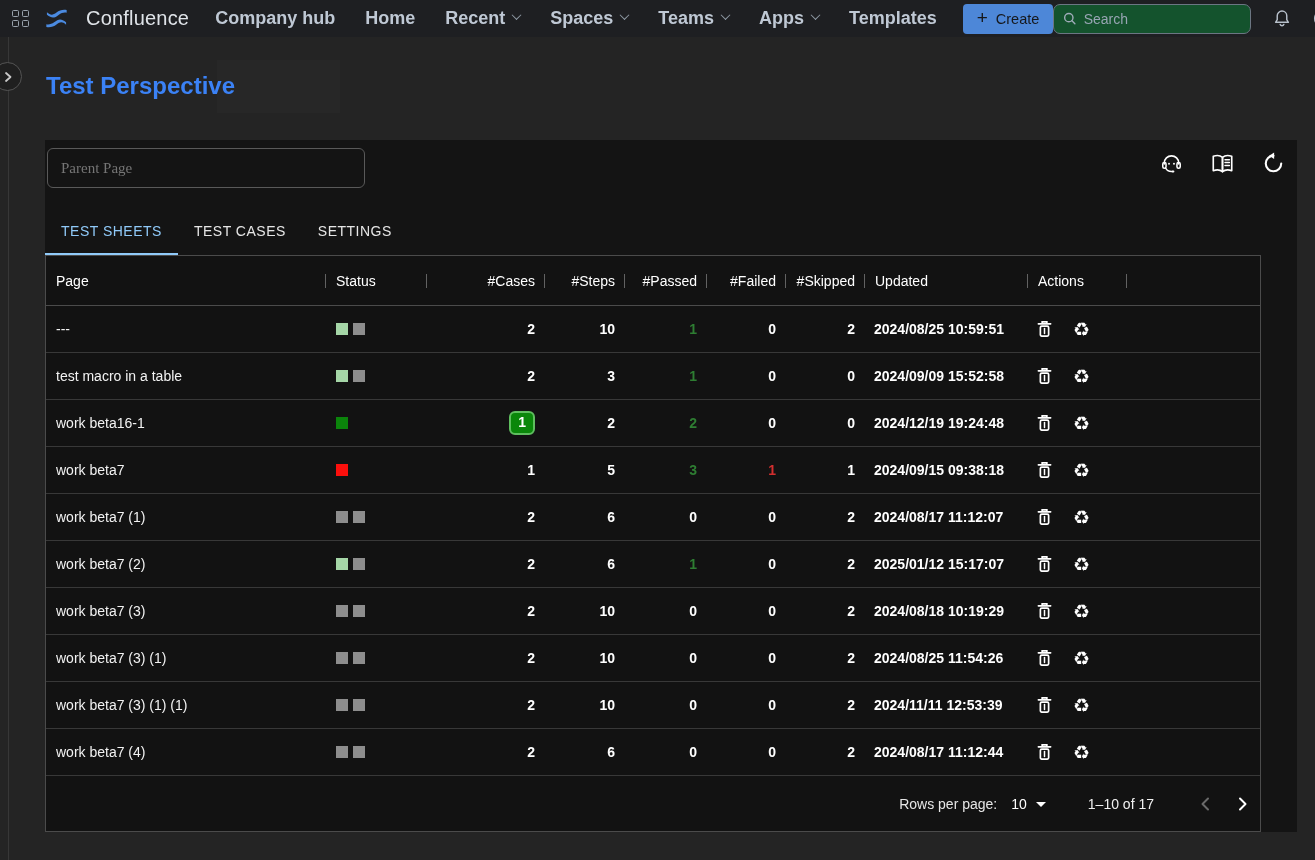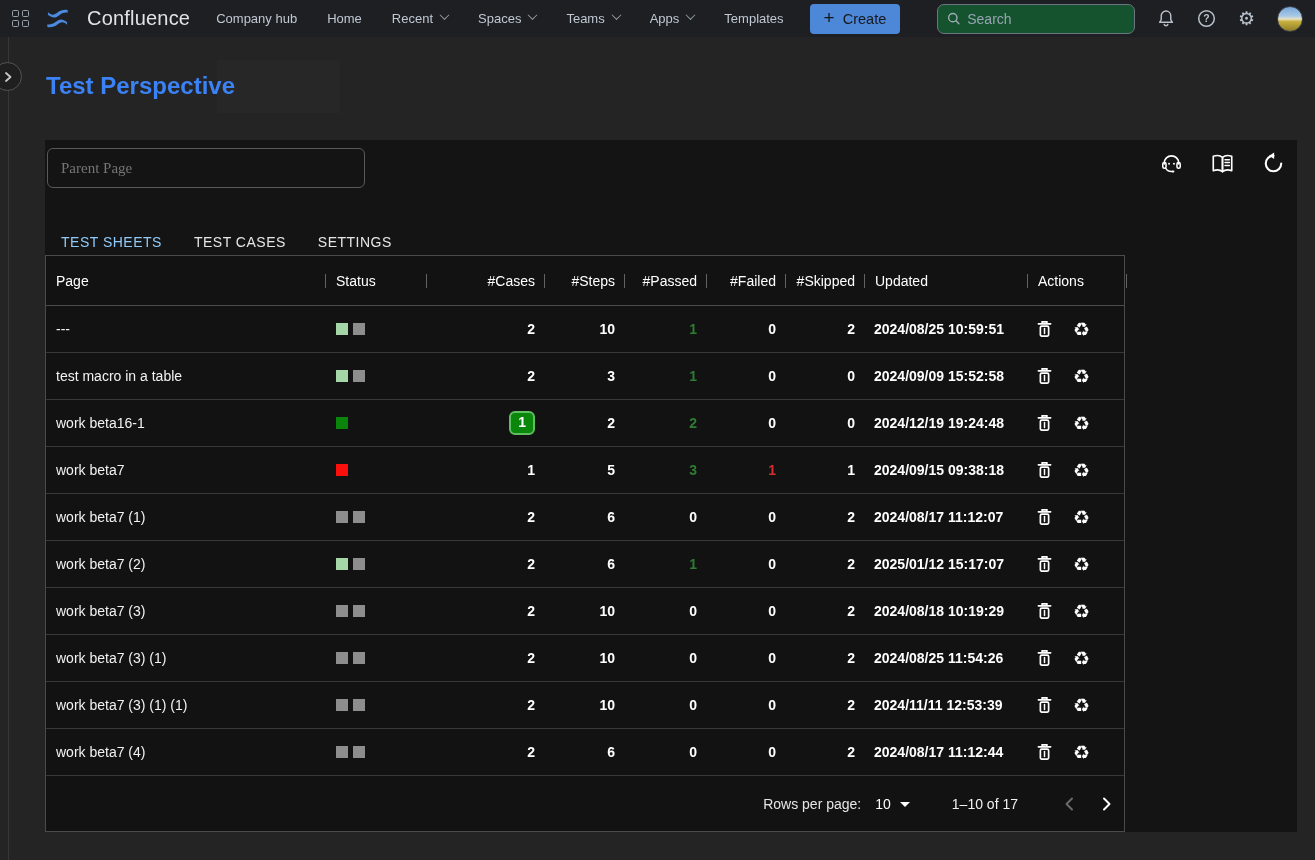--- a/index.html
+++ b/index.html
@@ -14,21 +14,21 @@
 
   
   .topnav{
     height:37px; background:#1e1f22; display:flex; align-items:center;
     padding:0 12px; position:relative; z-index:5;
   }
   .appgrid{ width:18px;height:18px; display:grid; grid-template-columns:7px 7px; grid-template-rows:7px 7px; gap:3px; margin-right:16px; cursor:pointer;}
   .appgrid i{ border:1.6px solid #9aa3ad; border-radius:1.5px; display:block;}
   .logo{ display:flex; align-items:center; gap:18px; margin-right:26px; cursor:pointer;}
   .logo-title{ font-size:20px; color:#dfe3e8; font-weight:400; letter-spacing:.2px;}
-  .nav-items{ display:flex; align-items:center; gap:30px; color:#bfc8d4; font-size:13px;}
+  .nav-items{ display:flex; align-items:center; gap:30px; color:#bfc8d4; font-size:18px;font-weight:bold;}
   .nav-item{ display:flex; align-items:center; cursor:pointer; white-space:nowrap;}
   .caret{ width:7px;height:7px; border-right:1.6px solid #8e99a4; border-bottom:1.6px solid #8e99a4; transform:rotate(45deg) translate(-1px,-1px); margin-left:8px; margin-top:-4px;}
   .create-btn{ margin-left:26px; background:#4d87d8; color:#16181c; border:none; border-radius:4px; height:30px; padding:0 14px; font-size:14.5px; font-weight:500; display:flex; align-items:center; gap:8px; cursor:pointer; font-family:inherit;}
   .create-plus{ font-size:19px; font-weight:400; line-height:1; margin-top:-2px;}
   .nav-right{ margin-left:auto; display:flex; align-items:center; gap:22px;}
   .searchbox{ width:198px; height:30px; border:1px solid #6c7683; border-radius:7px; display:flex; align-items:center; padding:0 9px; gap:7px; background:#14532d;}
   .searchbox input{ background:transparent; border:none; outline:none; color:#cfd6de; font-size:14px; width:100%; font-family:inherit;}
   .searchbox input::placeholder{ color:#98a5b3;}
   .navicon{ color:#b8c1cc; display:flex; align-items:center; cursor:pointer;}
   .gear-glyph{ font-size:19px; line-height:1;}
@@ -46,28 +46,28 @@
   .title-hover-block{ position:absolute; left:217px; top:60px; width:123px; height:53px; background:#2a2a2a; opacity:.55; z-index:1;}
 
   
   .panel{ position:absolute; left:45px; top:140px; width:1252px; height:692px; background:#141414;}
   .parent-input{ position:absolute; left:2px; top:8px; width:318px; height:40px; background:transparent;
     border:1px solid #595959; border-radius:6px; color:#b9b9b9; font-size:15px; padding:4px 13px; font-family:Liberation Serif, serif; outline:none;}
   .panel-icons{ position:absolute; right:12px; top:12px; display:flex; align-items:center; gap:27px;}
   .piconbtn{ color:#fff; display:flex; align-items:center; justify-content:center; cursor:pointer;}
 
   
-  .tabs{ position:absolute; left:0; top:78px; display:flex; height:48px;}
+  .tabs{ position:absolute; left:0; top:67px; display:flex; height:48px;}
   .tab{ padding:0 16px; display:flex; align-items:center; font-size:14px; font-weight:500; letter-spacing:.5px;
     color:#e6e6e6; cursor:pointer; position:relative; text-transform:uppercase;}
   .tab.active{ color:#90caf9;}
   .tab.active::after{ content:''; position:absolute; left:0; right:0; bottom:0; height:2px; background:#90caf9;}
 
   
-  .dgrid{ position:absolute; left:0; top:115px; width:1080px; height:577px; border:1px solid #4b4b4b; background:#121212; font-size:14px;}
+  .dgrid{ position:absolute; left:0; top:115px; width:1216px; height:577px; border:1px solid #4b4b4b; background:#121212; font-size:14px;}
   .dg-header, .dg-row{ display:grid; grid-template-columns:280px 101px 118px 80px 82px 79px 79px 163px 99px 1fr; align-items:center;}
   .dg-header{ height:50px; border-bottom:1px solid #4b4b4b; font-weight:500; color:#fff;}
   .dg-hcell{ position:relative; padding:0 10px; white-space:nowrap; overflow:hidden;}
   .dg-hcell::after{ content:''; position:absolute; right:0; top:50%; transform:translateY(-50%); width:1px; height:14px; background:#626262;}
   .dg-hcell.filler::after{ display:none;}
   .dg-hcell.num{ text-align:right;}
   .dg-row{ height:47px; border-bottom:1px solid #383838; cursor:pointer;}
   .dg-row:last-of-type{ border-bottom:1px solid #383838;}
   .dg-cell{ padding:0 10px; white-space:nowrap; overflow:hidden;}
   .cell-page{ color:#f2f2f2; font-weight:400;}

